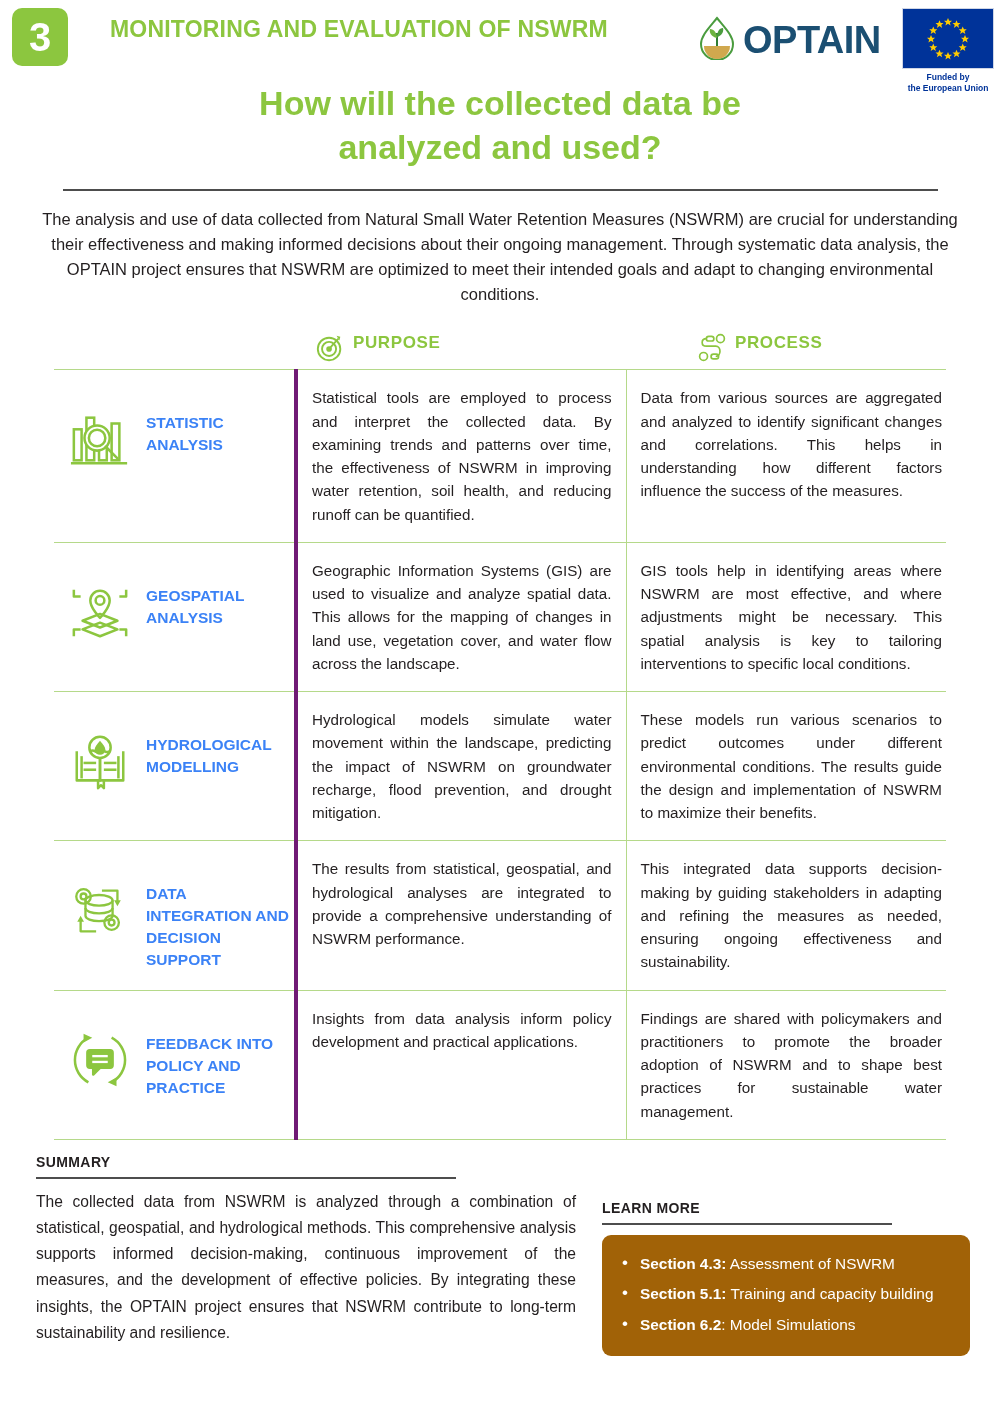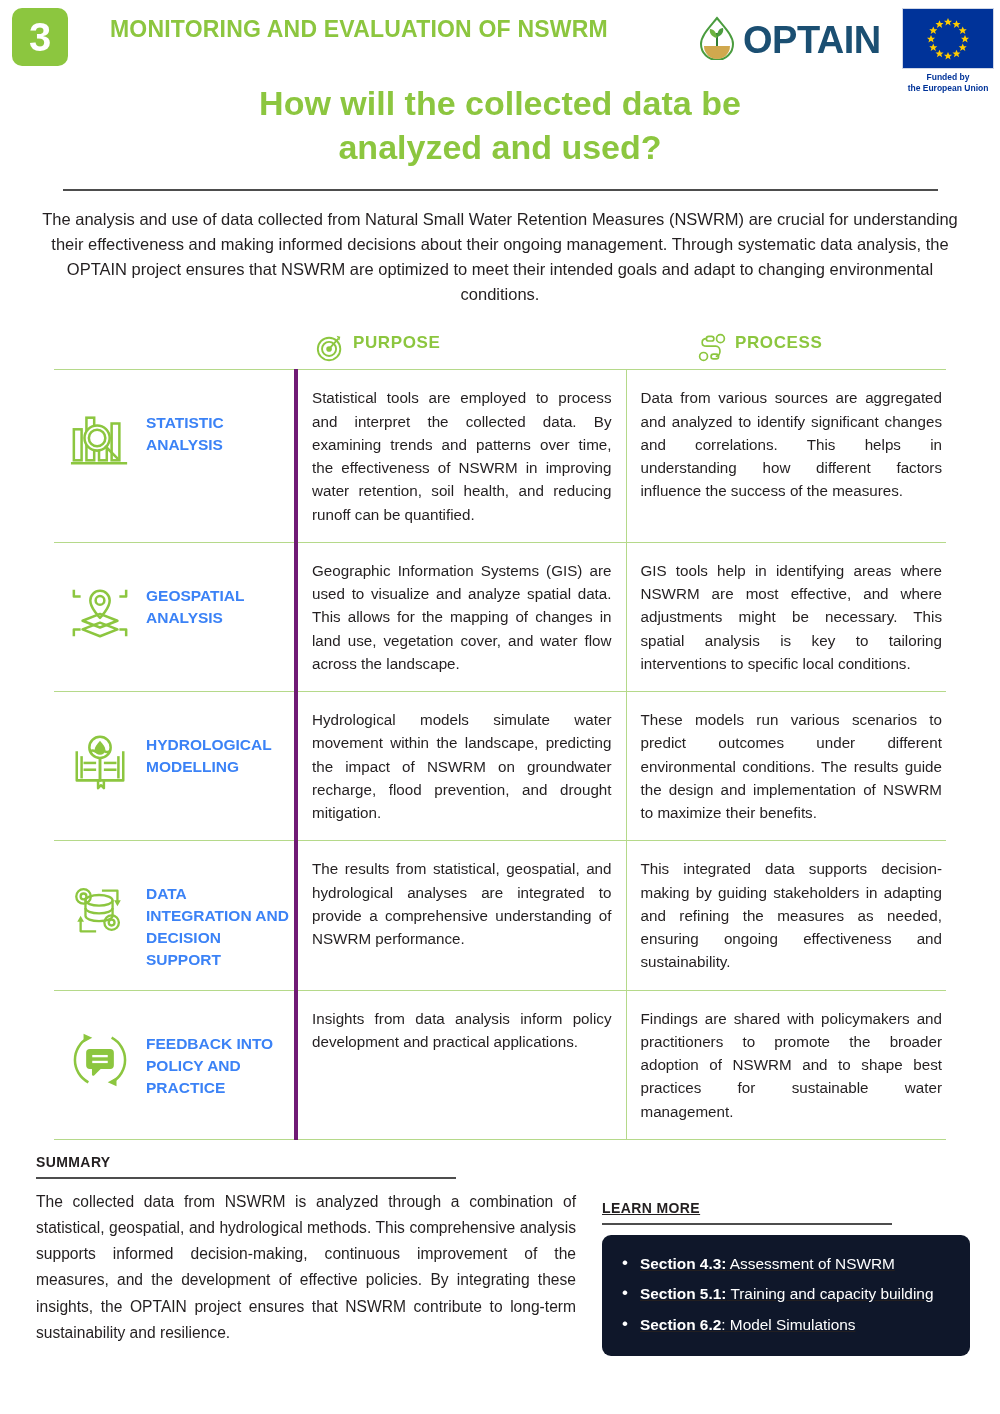--- a/index.html
+++ b/index.html
@@ -182,21 +182,21 @@
 
   
   .bottom {
     position: relative;
     margin-top: 14px;
     padding: 0 30px 0 36px;
     display: flex;
     gap: 0;
   }
   .summary-col { width: 540px; }
-  .learn-col   { width: 394px; padding-left: 26px; padding-top: 46px; text-decoration: underline; }
+  .learn-col   { width: 394px; padding-left: 26px; padding-top: 46px; }
 
   .block-heading {
     font-size: 14px;
     font-weight: bold;
     letter-spacing: 0.4px;
     color: #231f20;
   }
   .heading-rule {
     height: 2px;
     background: #4d4d4d;
@@ -206,21 +206,21 @@
   .learn-col .heading-rule { width: 290px; }
 
   .summary-text {
     font-size: 15.6px;
     line-height: 1.68;
     text-align: justify;
     color: #231f20;
   }
 
   .learn-box {
-    background: #0f172a;
+    background: #a16207;
     border-radius: 9px;
     padding: 14px 12px 16px 12px;
     margin-top: 4px;
   }
   .learn-box ul { list-style: none; }
   .learn-box li {
     color: #ffffff;
     font-size: 15.4px;
     line-height: 1.32;
     padding: 5px 0 5px 26px;

